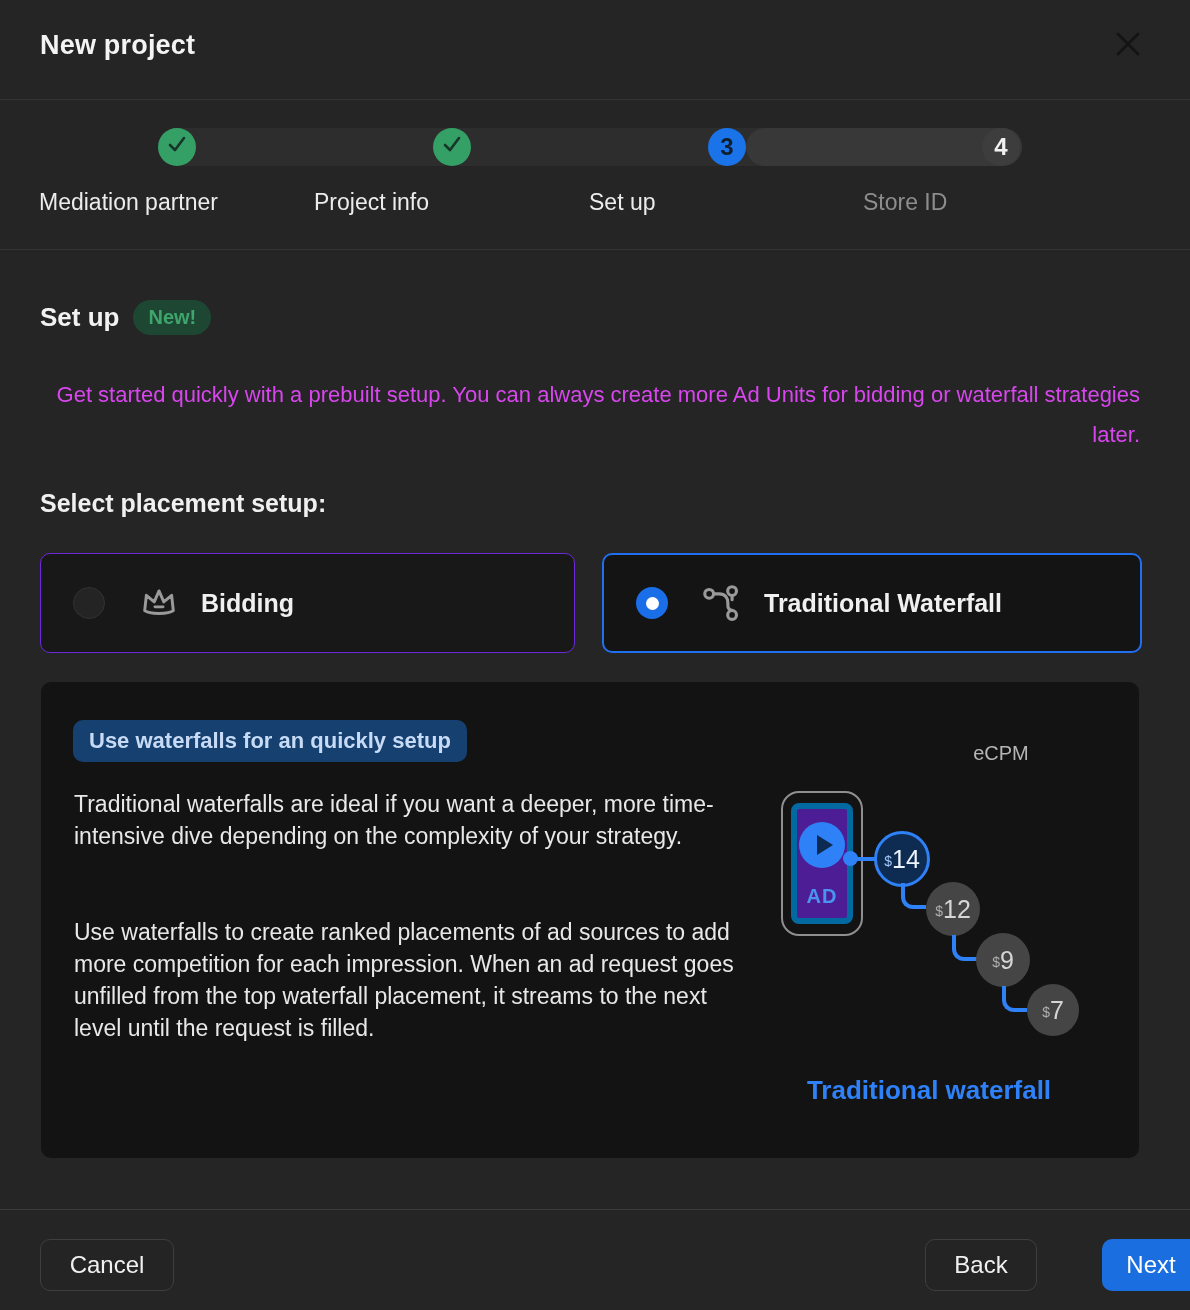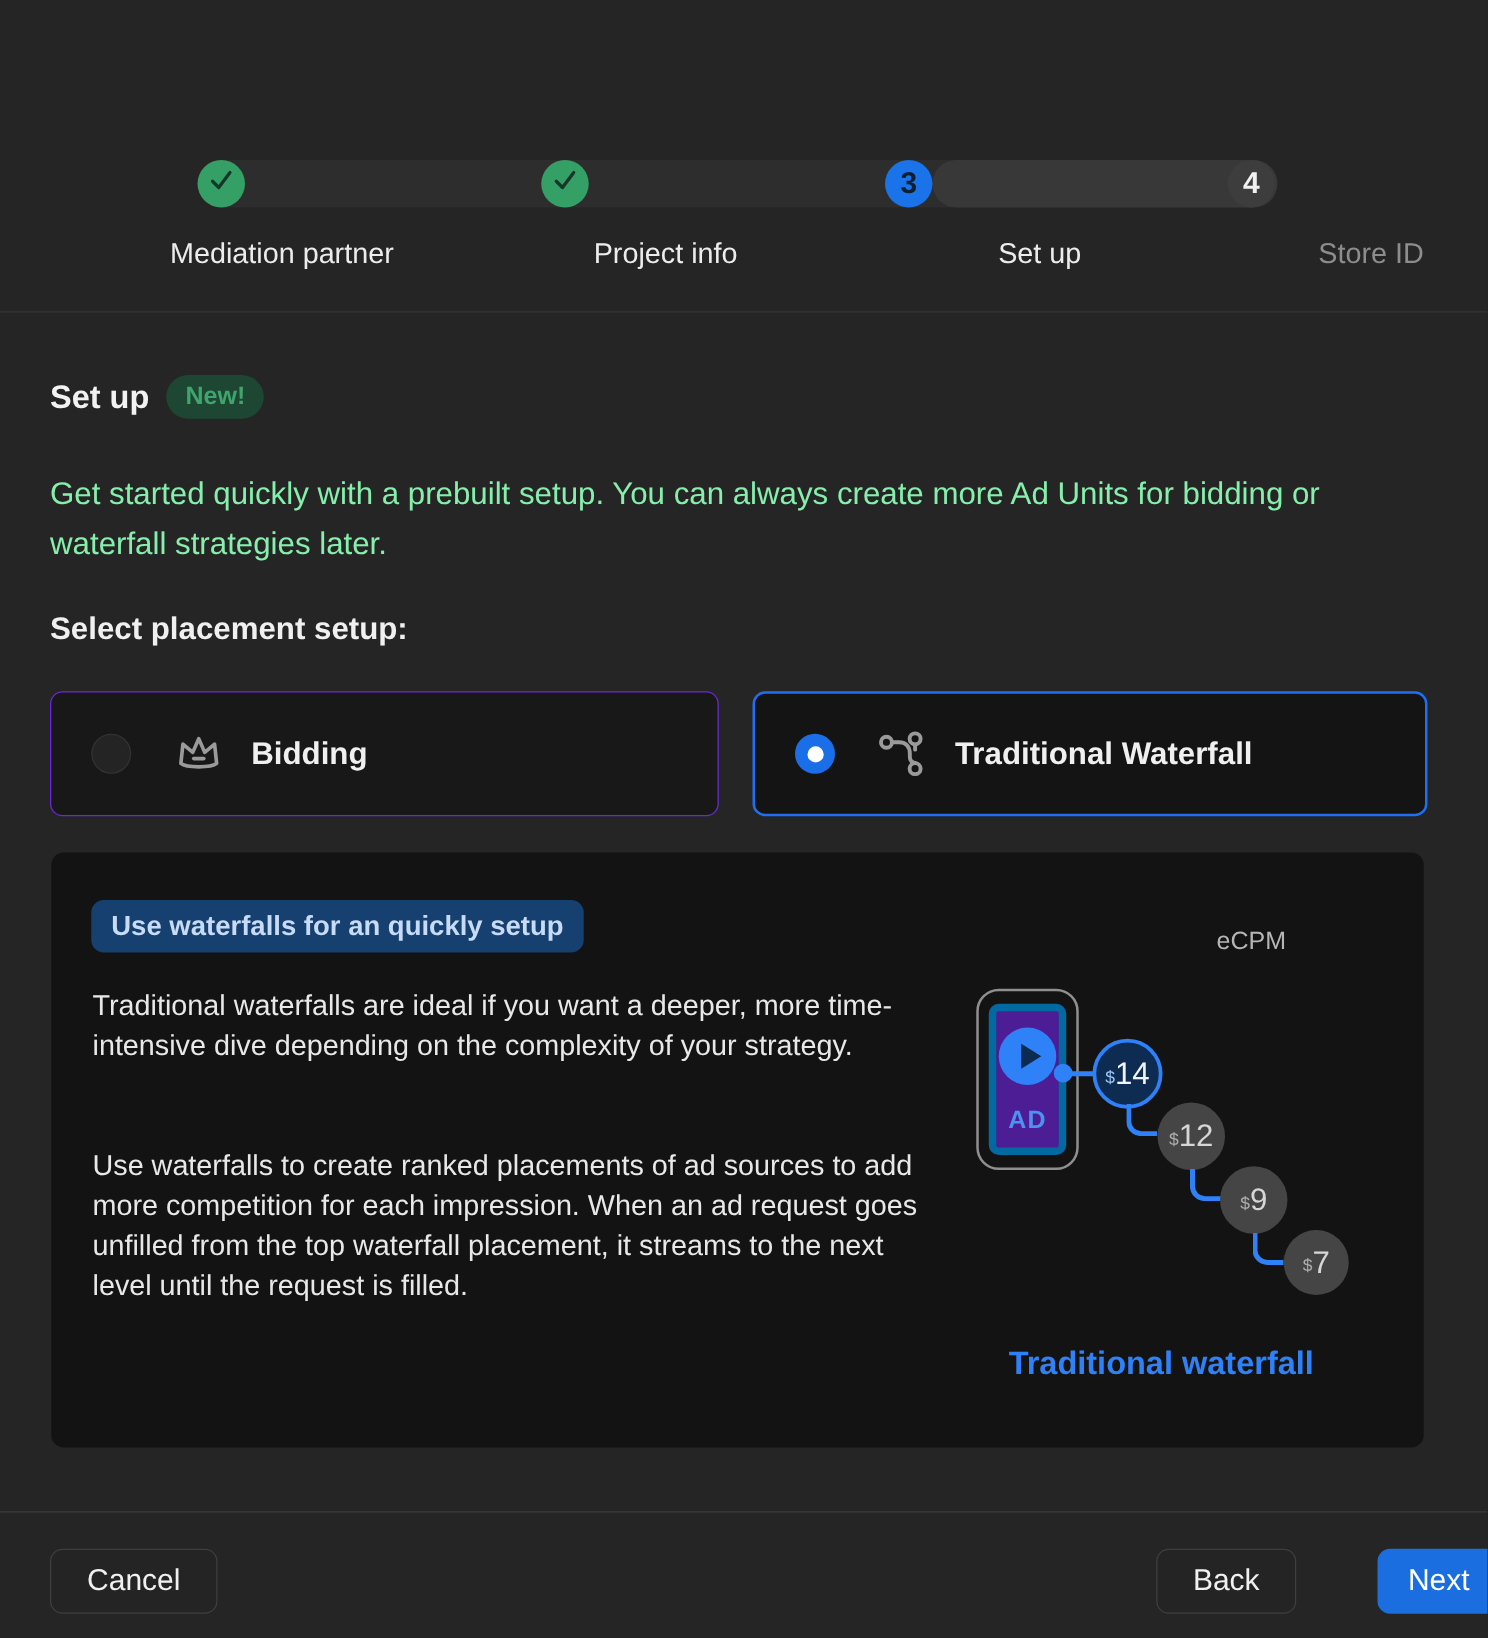--- a/index.html
+++ b/index.html
@@ -12,28 +12,28 @@
   .close-btn { position:absolute; right:42px; top:26px; width:40px; height:40px; cursor:pointer; display:flex; align-items:center; justify-content:center; }
 
   
   .stepper { position:absolute; left:0; top:101px; width:100%; height:149px; border-bottom:1px solid rgba(255,255,255,0.07); }
   .track { position:absolute; left:158px; top:27px; width:864px; height:38px; background:#2d2d2d; border-radius:19px; }
   .track-upcoming { position:absolute; right:0; top:0; width:276px; height:38px; background:#383838; border-radius:19px; }
   .step-circle { position:absolute; top:27px; width:38px; height:38px; border-radius:50%; display:flex; align-items:center; justify-content:center; font-size:24px; font-weight:bold; }
   .step-circle.complete { background:#35a065; }
   .step-circle.current { background:#1a73e8; color:#101f30; }
   .step-circle.upcoming { background:#3d3d3d; color:#f0f0f0; }
-  .step-label { position:absolute; top:88px; width:276px; text-align:right; font-size:23px; font-weight:500; color:#ececec; }
+  .step-label { position:absolute; top:88px; width:276px; text-align:left; font-size:23px; font-weight:500; color:#ececec; }
   .step-label.dim { color:#8d8d8d; }
 
   
   .heading-row { position:absolute; left:40px; top:300px; display:flex; align-items:center; gap:14px; }
   .section-heading { font-size:26px; font-weight:bold; color:#f2f2f2; }
   .new-badge { background:#1d4733; color:#3fa56c; font-size:20px; font-weight:bold; padding:6px 15px; border-radius:999px; }
-  .description { position:absolute; left:40px; top:375px; width:1100px; font-size:25px; line-height:40px; color:#86efac; }
+  .description { position:absolute; left:40px; top:375px; width:1100px; font-size:22px; line-height:40px; color:#d946ef;text-align:right; }
   .select-label { position:absolute; left:40px; top:489px; font-size:25px; font-weight:bold; color:#f0f0f0; }
 
   
   .option-card { position:absolute; top:553px; height:100px; border-radius:10px; display:flex; align-items:center; cursor:pointer; }
   .option-card.unselected { left:40px; width:535px; background:#181818; border:1px solid #6d28d9; }
   .option-card.selected { left:602px; width:540px; background:#141414; border:2px solid #1f6ff0; }
   .radio { width:32px; height:32px; border-radius:50%; margin-left:32px; flex:none; }
   .radio.off { background:#242424; border:1px solid #323232; }
   .radio.on { background:#1a6ee8; display:flex; align-items:center; justify-content:center; }
   .radio.on::after { content:""; width:13px; height:13px; border-radius:50%; background:#ffffff; }
@@ -78,20 +78,30 @@
   .btn-secondary { background:#242424; border:1px solid #3f3f3f; color:#f0f0f0; }
   .btn-cancel { left:40px; width:134px; }
   .btn-back { left:925px; width:112px; }
   .btn-next { left:1102px; width:98px; background:#1a6ee0; border:none; color:#ffffff; }
 </style>
 </head>
 <body>
 
 <div class="modal">
 
+  <div class="header">
+    <div class="title">New project</div>
+    <div class="close-btn">
+      <span>
+        <svg width="38" height="38" viewBox="0 0 38 38">
+            <path d="M9 9 L29 29 M29 9 L9 29" stroke="#141414" stroke-width="3" stroke-linecap="round"></path>
+          </svg>
+      </span>
+    </div>
+  </div>
 
   <div class="stepper">
     <div class="track">
       <div class="track-upcoming"></div>
     </div>
 
     <div class="step-circle complete" style="left:158px;">
       <span>
         <svg width="24" height="24" viewBox="0 0 24 24">
             <polyline points="5,13 10,18 19,6" fill="none" stroke="#17362a" stroke-width="2.6" stroke-linecap="round" stroke-linejoin="round"></polyline>

